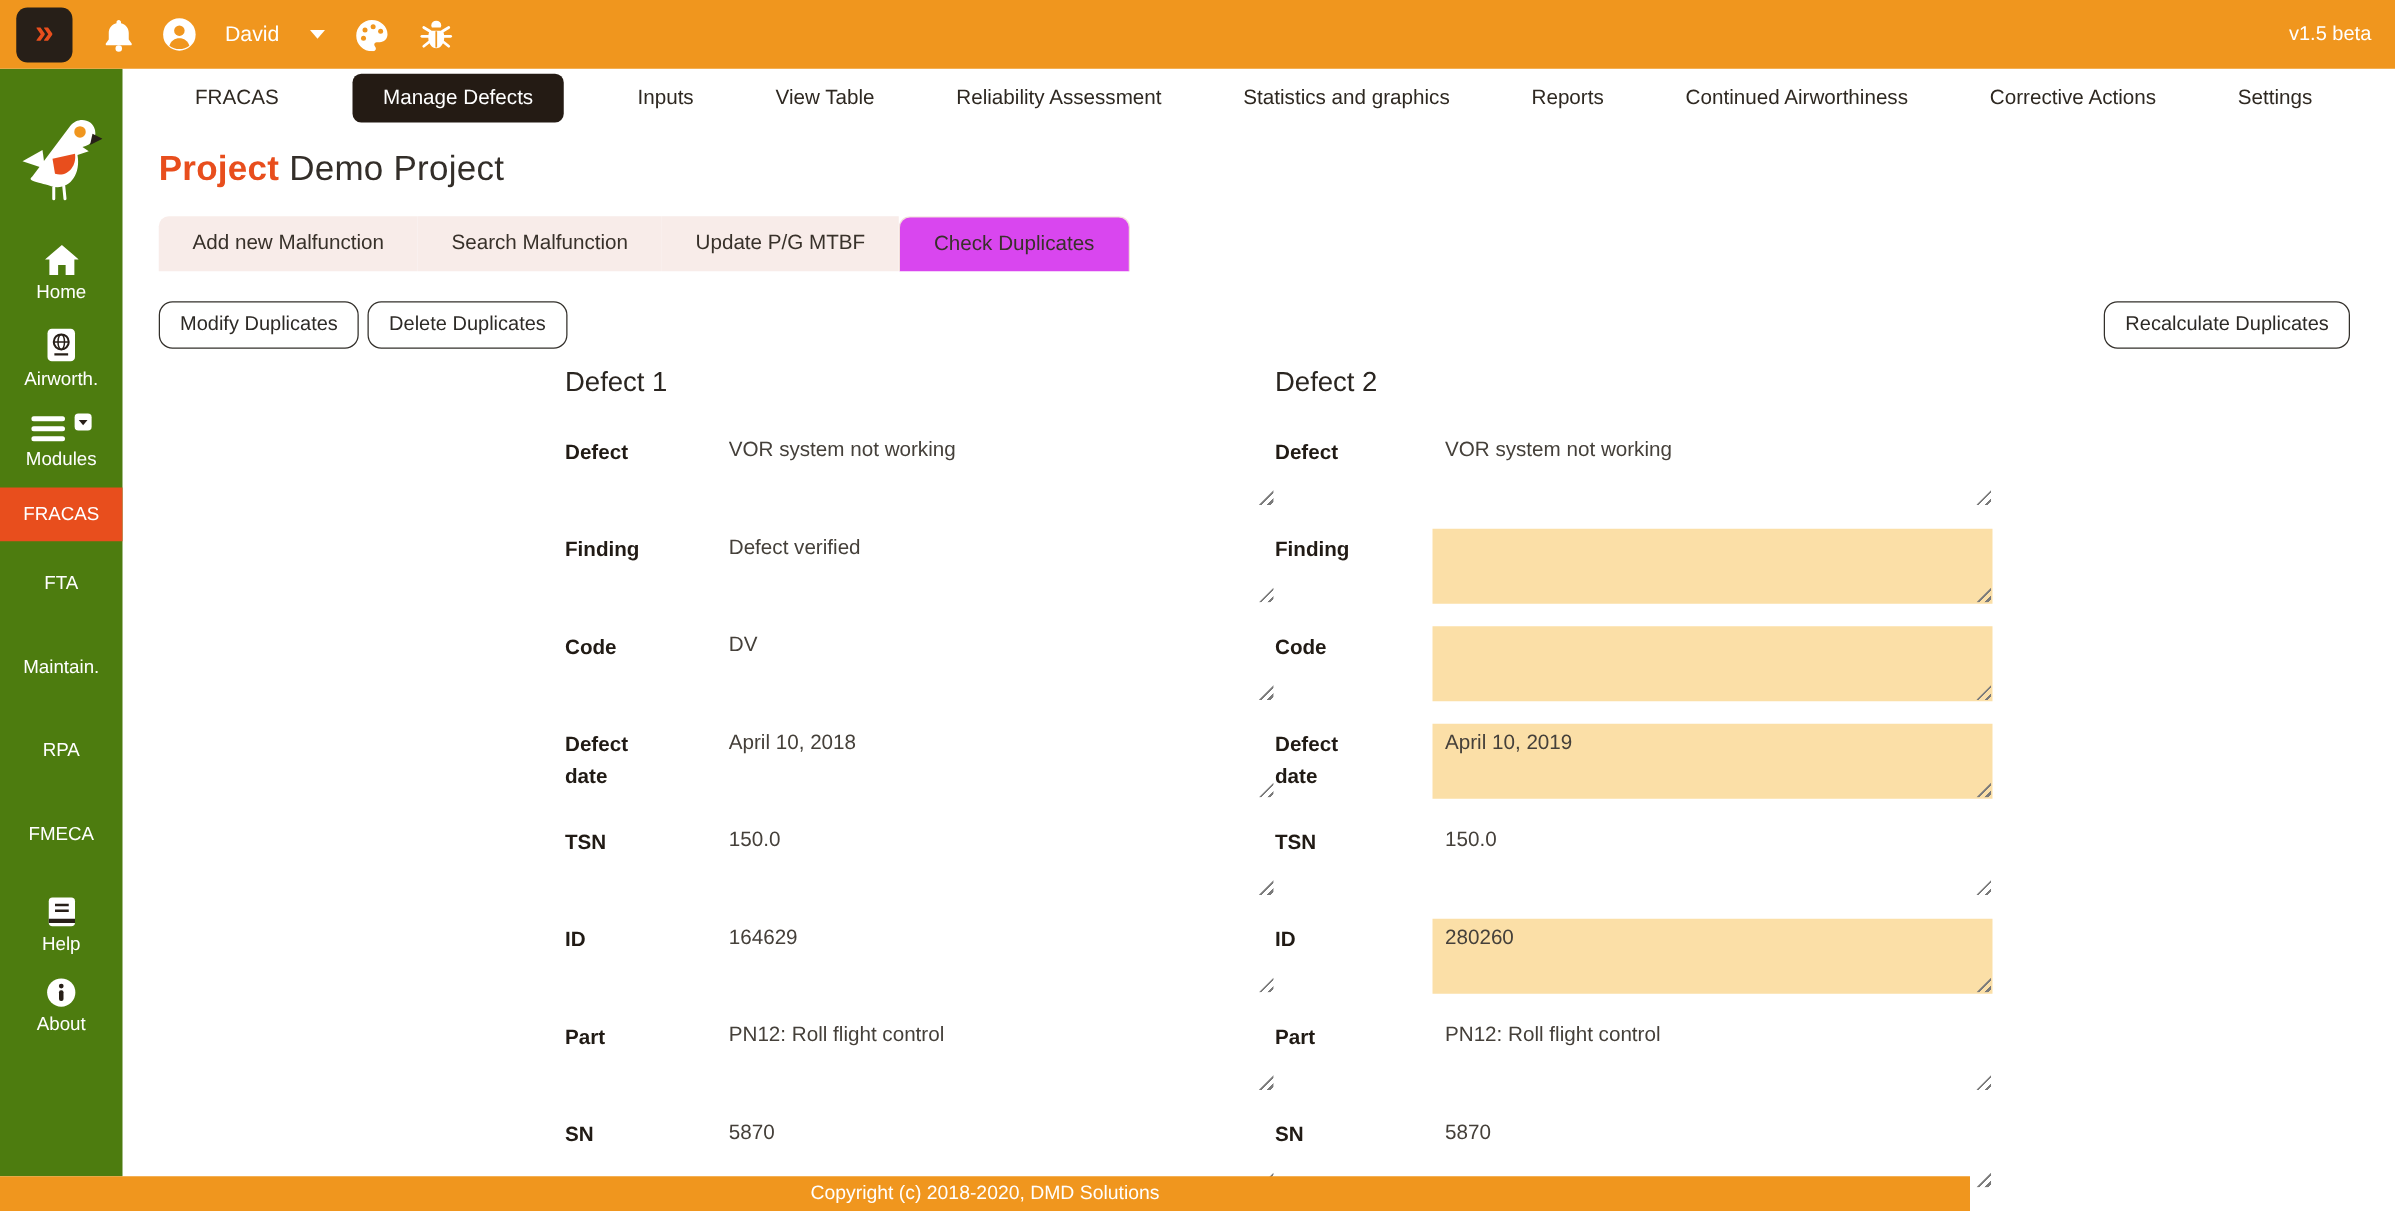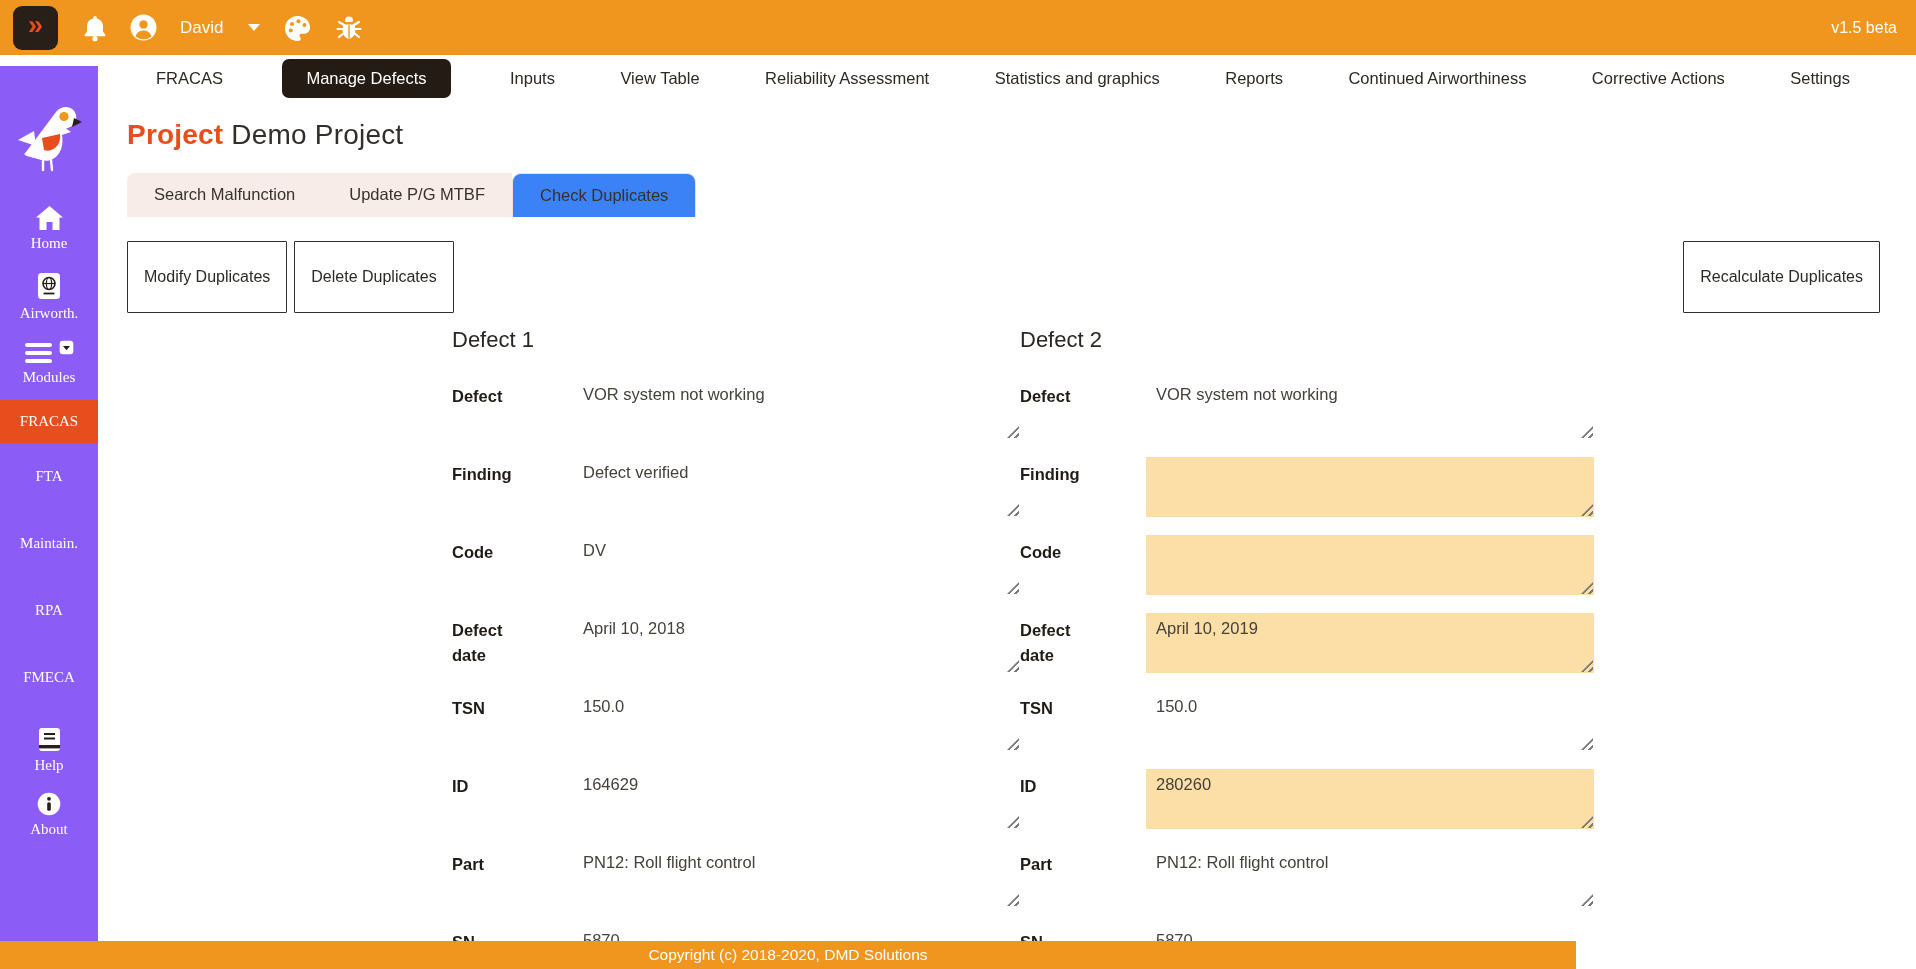--- a/index.html
+++ b/index.html
@@ -29,23 +29,23 @@
     border-right: 6px solid transparent; border-top: 7px solid #ffffff;
     margin-left: 2px;
   }
   .version {
     position: absolute; right: 19px; top: 50%; transform: translateY(-50%);
     color: #ffffff; font-size: 16px;
   }
 
   
   .sidebar {
-    position: absolute; top: 66px; left: 0; width: 98px; height: 886px;
-    background: #8b5cf6; color: #ffffff; z-index: 20;
-    display: flex; flex-direction: column; align-items: center; font-family: Liberation Serif, serif;
+    position: absolute; top: 55px; left: 0; width: 98px; height: 886px;
+    background: #4d7c0f; color: #ffffff; z-index: 20;
+    display: flex; flex-direction: column; align-items: center;
   }
   .logo { margin-top: 30px; cursor: pointer; }
   .side-item {
     display: flex; flex-direction: column; align-items: center;
     cursor: pointer; width: 100%; color: #ffffff; text-decoration: none;
   }
   .side-item .slabel { font-size: 15px; margin-top: 5px; }
   .si-home { margin-top: 28px; }
   .si-air  { margin-top: 20px; }
   .si-mod  { margin-top: 20px; }
@@ -72,28 +72,28 @@
   .page-title .t-prefix { color: #E84E1D; font-weight: bold; }
   .page-title .t-name { color: #332E29; font-weight: normal; margin-left: 8px; }
 
   .sub-tabs { display: flex; margin: 22px 0 0 29px; align-items: stretch; }
   .tab {
     padding: 12px 27px; background: #F8ECE9; color: #38312A;
     font-size: 16.5px; cursor: pointer; white-space: nowrap;
   }
   .tab:first-child { border-radius: 8px 0 0 0; }
   .tab.active {
-    background: #3b82f6; border: 1px solid #F2DFDA; border-bottom: none;
+    background: #d946ef; border: 1px solid #F2DFDA; border-bottom: none;
     border-radius: 9px 9px 0 0; position: relative; text-align: center;
   }
 
   .toolbar { display: flex; margin: 24px 36px 0 29px; gap: 7px; align-items: center; }
   .btn {
-    background: #ffffff; border: 1px solid #33302B; border-radius: 1px;
-    padding: 26px 16px; font-size: 16px; color: #2D2A26; cursor: pointer;
+    background: #ffffff; border: 1px solid #33302B; border-radius: 11px;
+    padding: 9px 16px; font-size: 16px; color: #2D2A26; cursor: pointer;
     font-family: "Liberation Sans", sans-serif;
   }
   .btn-right { margin-left: auto; }
 
   
   .dup-grid {
     margin: 14px 0 0 354px;
     display: grid;
     grid-template-columns: 121px 447px 126px 448px;
     align-items: start;
@@ -275,20 +275,21 @@
       <div class="nav-item">Continued Airworthiness</div>
       <div class="nav-item">Corrective Actions</div>
       <div class="nav-item">Settings</div>
     </div>
 
   <div class="page-title">
     <span class="t-prefix">Project</span><span class="t-name">Demo Project</span>
   </div>
 
   <div class="sub-tabs">
+      <div class="tab">Add new Malfunction</div>
       <div class="tab">Search Malfunction</div>
       <div class="tab">Update P/G MTBF</div>
       <div class="tab active">Check Duplicates</div>
     </div>
 
   <div class="toolbar">
     <button class="btn">Modify Duplicates</button>
     <button class="btn">Delete Duplicates</button>
     <button class="btn btn-right">Recalculate Duplicates</button>
   </div>

